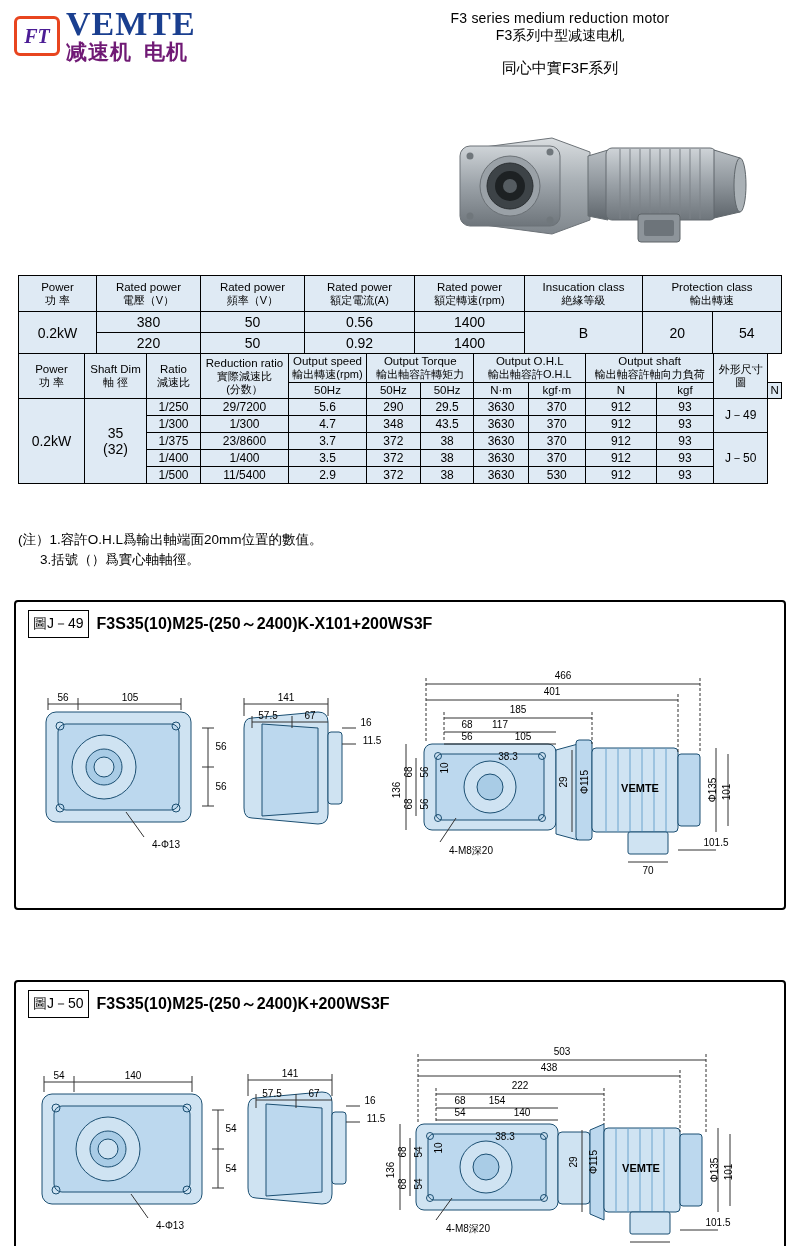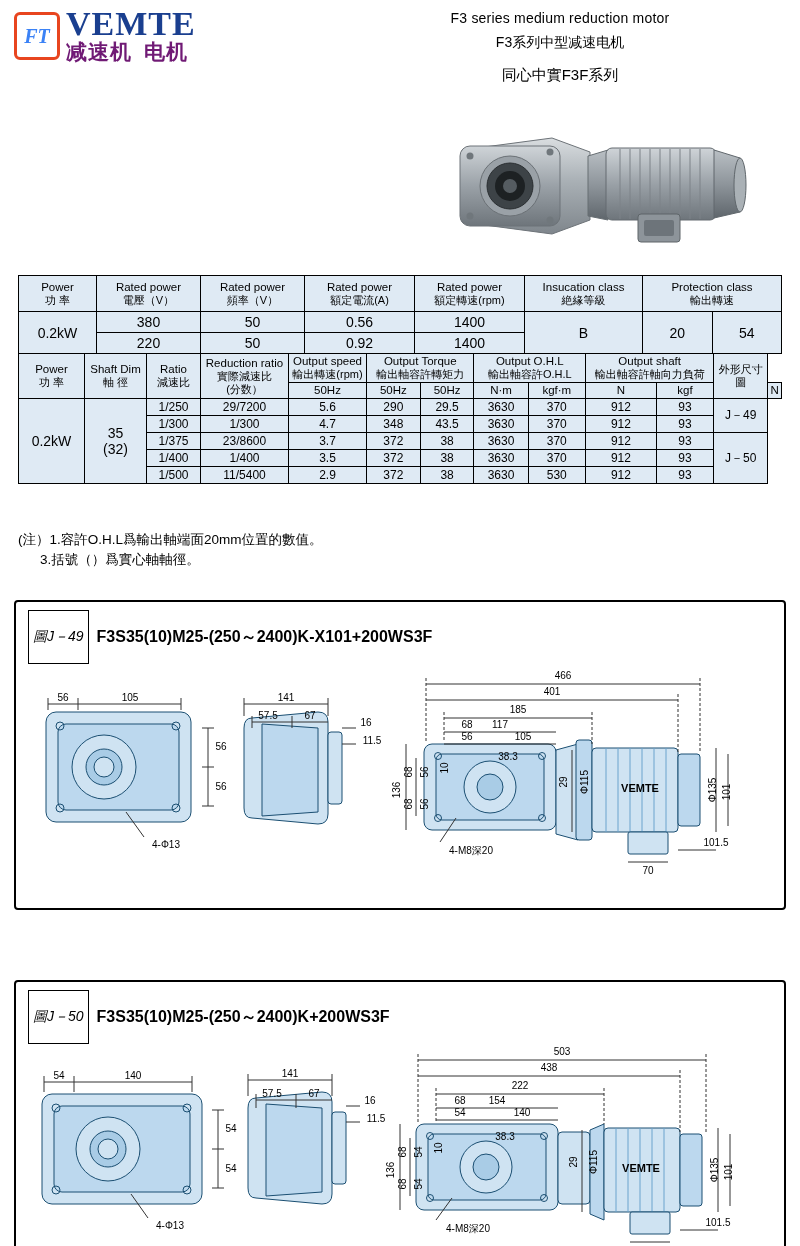--- a/index.html
+++ b/index.html
@@ -9,32 +9,32 @@
     background: #ffffff;
     font-family: "Liberation Sans", sans-serif;
     color: #000;
     position: relative;
     overflow: hidden;
   }
   
   .header { position:relative; height:92px; }
   .logo-wrap { position:absolute; left:14px; top:8px; display:flex; align-items:center; }
   .logo-mark {
-    width:46px; height:48px; border:3px solid #e8451f; border-radius:6px;
+    width:46px; height:40px; border:3px solid #e8451f; border-radius:6px;
     background:#fff; display:flex; align-items:center; justify-content:center;
-    font-weight:bold; font-size:20px; color:#3b82f6; font-style:italic;
+    font-weight:bold; font-size:20px; color:#4c1d95; font-style:italic;
     font-family:"Liberation Serif", serif;
   }
   .logo-text { margin-left:6px; }
   .logo-top { font-size:34px; font-weight:bold; color:#1a3f8f; line-height:32px; letter-spacing:1px; font-family:"Liberation Serif", serif;}
   .logo-bot { font-size:21px; font-weight:bold; color:#701a75; line-height:24px; letter-spacing:1px;}
   .logo-bot span.gap { display:inline-block; width:12px; }
   .title-block { position:absolute; left:330px; top:10px; width:460px; text-align:center;}
   .title-en { font-size:14px; letter-spacing:0.2px; }
-  .title-cn { font-size:14px; margin-top:8px; }
+  .title-cn { font-size:14px; margin-top:1px; }
   .title-sub { font-size:15px; margin-top:14px; }
 
   
   .photo { position:absolute; left:440px; top:120px; width:340px; height:130px; }
   .photo svg { display:block; }
 
   
   .tbl-wrap { position:absolute; left:18px; top:275px; width:764px; }
   table { border-collapse:collapse; width:100%; }
   td, th { border:1px solid #000; text-align:center; font-size:12px; padding:1px 2px; background:#dfeaf4; }
@@ -46,21 +46,21 @@
   .cn { font-size:11px; }
   .notes { position:absolute; left:18px; top:530px; font-size:13.5px; line-height:20px; }
   .notes div { white-space:nowrap; }
   .notes .i2 { padding-left:22px; }
 
   
   .panel { position:absolute; left:14px; width:772px; border:2px solid #000; border-radius:4px; background:#fff; }
   #panel-j49 { top:600px; height:310px; }
   #panel-j50 { top:980px; height:310px; }
   .panel-title { position:absolute; left:12px; top:8px; display:flex; align-items:center; }
-  .fig-tag { border:1px solid #000; font-size:14px; padding:17px 4px; background:#fff; letter-spacing:0px;font-style:italic;}
+  .fig-tag { border:1px solid #000; font-size:14px; padding:4px 4px; background:#fff; letter-spacing:0px;}
   .fig-name { font-size:16px; font-weight:bold; margin-left:8px; }
   .draw { position:absolute; left:0; top:30px; width:100%; height:275px; }
   .draw svg { display:block; }
   text { font-family:"Liberation Sans", sans-serif; }
 </style>
 </head>
 <body>
 
 <div class="header">
   <div class="logo-wrap">

